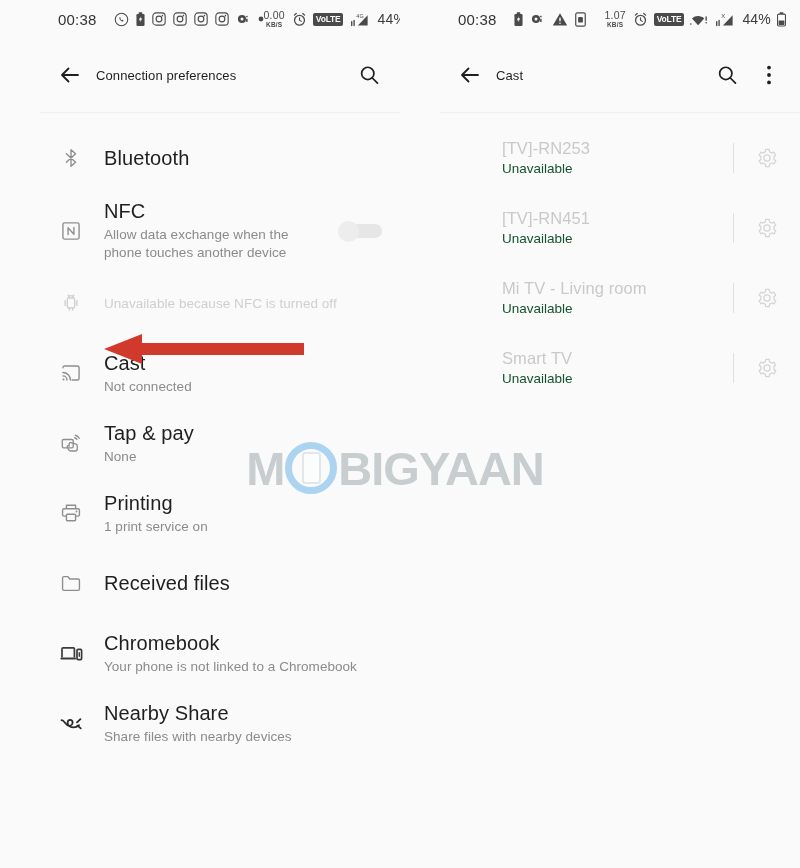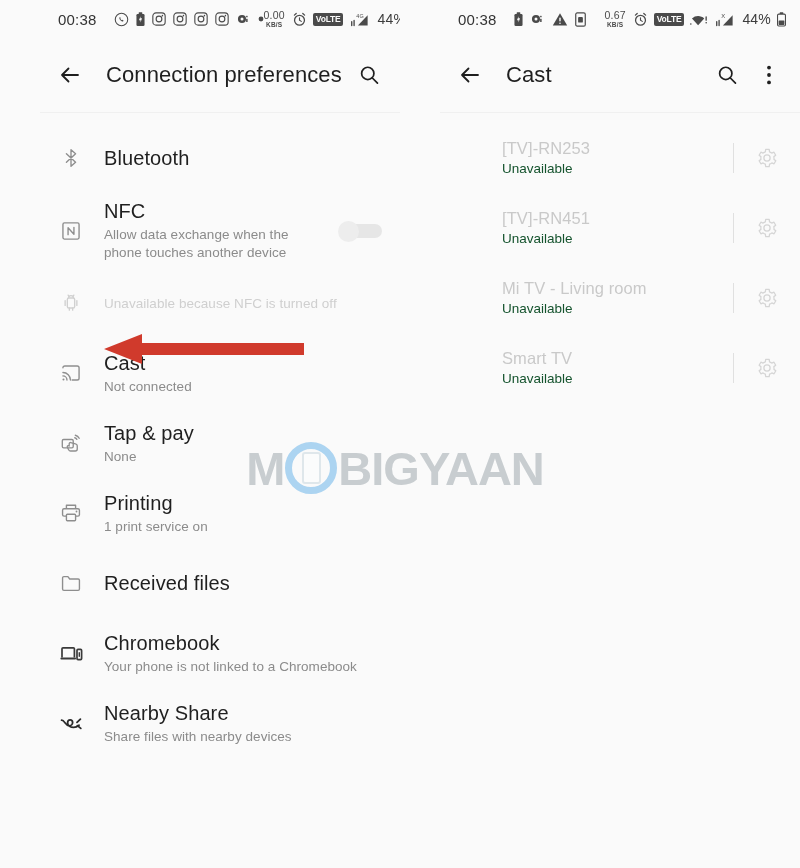--- a/index.html
+++ b/index.html
@@ -55,23 +55,23 @@
   
   .appbar {
     height: 75px;
     display: flex;
     align-items: center;
     padding: 0 18px 0 16px;
     background: #fafafa;
     border-bottom: 1px solid #f0f0f0;
   }
   .appbar-title {
-    font-size: 22px;
+    font-size: 13px;
     color: #1f1f1f;
-    margin-left: 22px;
+    margin-left: 12px;
     flex: 1 1 auto;
     white-space: nowrap;
     letter-spacing: .1px;
   }
   .appbar-icon { width: 26px; height: 26px; display: flex; align-items: center; justify-content: center; }
   .appbar-icon.back { width: 28px; height: 28px; }
   .appbar-actions { display: flex; align-items: center; gap: 16px; }
 
   
   .list { padding-top: 10px; }
@@ -472,21 +472,21 @@
         <span class="sb-ico">
           <svg width="11" height="15" viewBox="0 0 12 16">
               <rect x="0.8" y="0.8" width="10.4" height="14.4" rx="1.6" fill="none" stroke="#4a4a4a" stroke-width="1.3"></rect>
               <rect x="3.4" y="5.4" width="5.2" height="6" rx="1" fill="#4a4a4a"></rect>
             </svg>
         </span>
       </div>
 
       <div class="sb-right">
         <span class="kbs">
-          <span class="k1">0.67</span>
+          <span class="k1">1.07</span>
           <span class="k2">KB/S</span>
         </span>
         <span class="sb-ico">
           <svg width="15" height="15" viewBox="0 0 20 20">
               <circle cx="10" cy="11" r="6.6" fill="none" stroke="#4a4a4a" stroke-width="1.7"></circle>
               <path d="M10 7.6V11l2.4 1.5" stroke="#4a4a4a" stroke-width="1.5" fill="none" stroke-linecap="round"></path>
               <path d="M3.2 4.2 5.6 2M16.8 4.2 14.4 2" stroke="#4a4a4a" stroke-width="1.7" stroke-linecap="round"></path>
             </svg>
         </span>
         <span class="volte">VoLTE</span>

